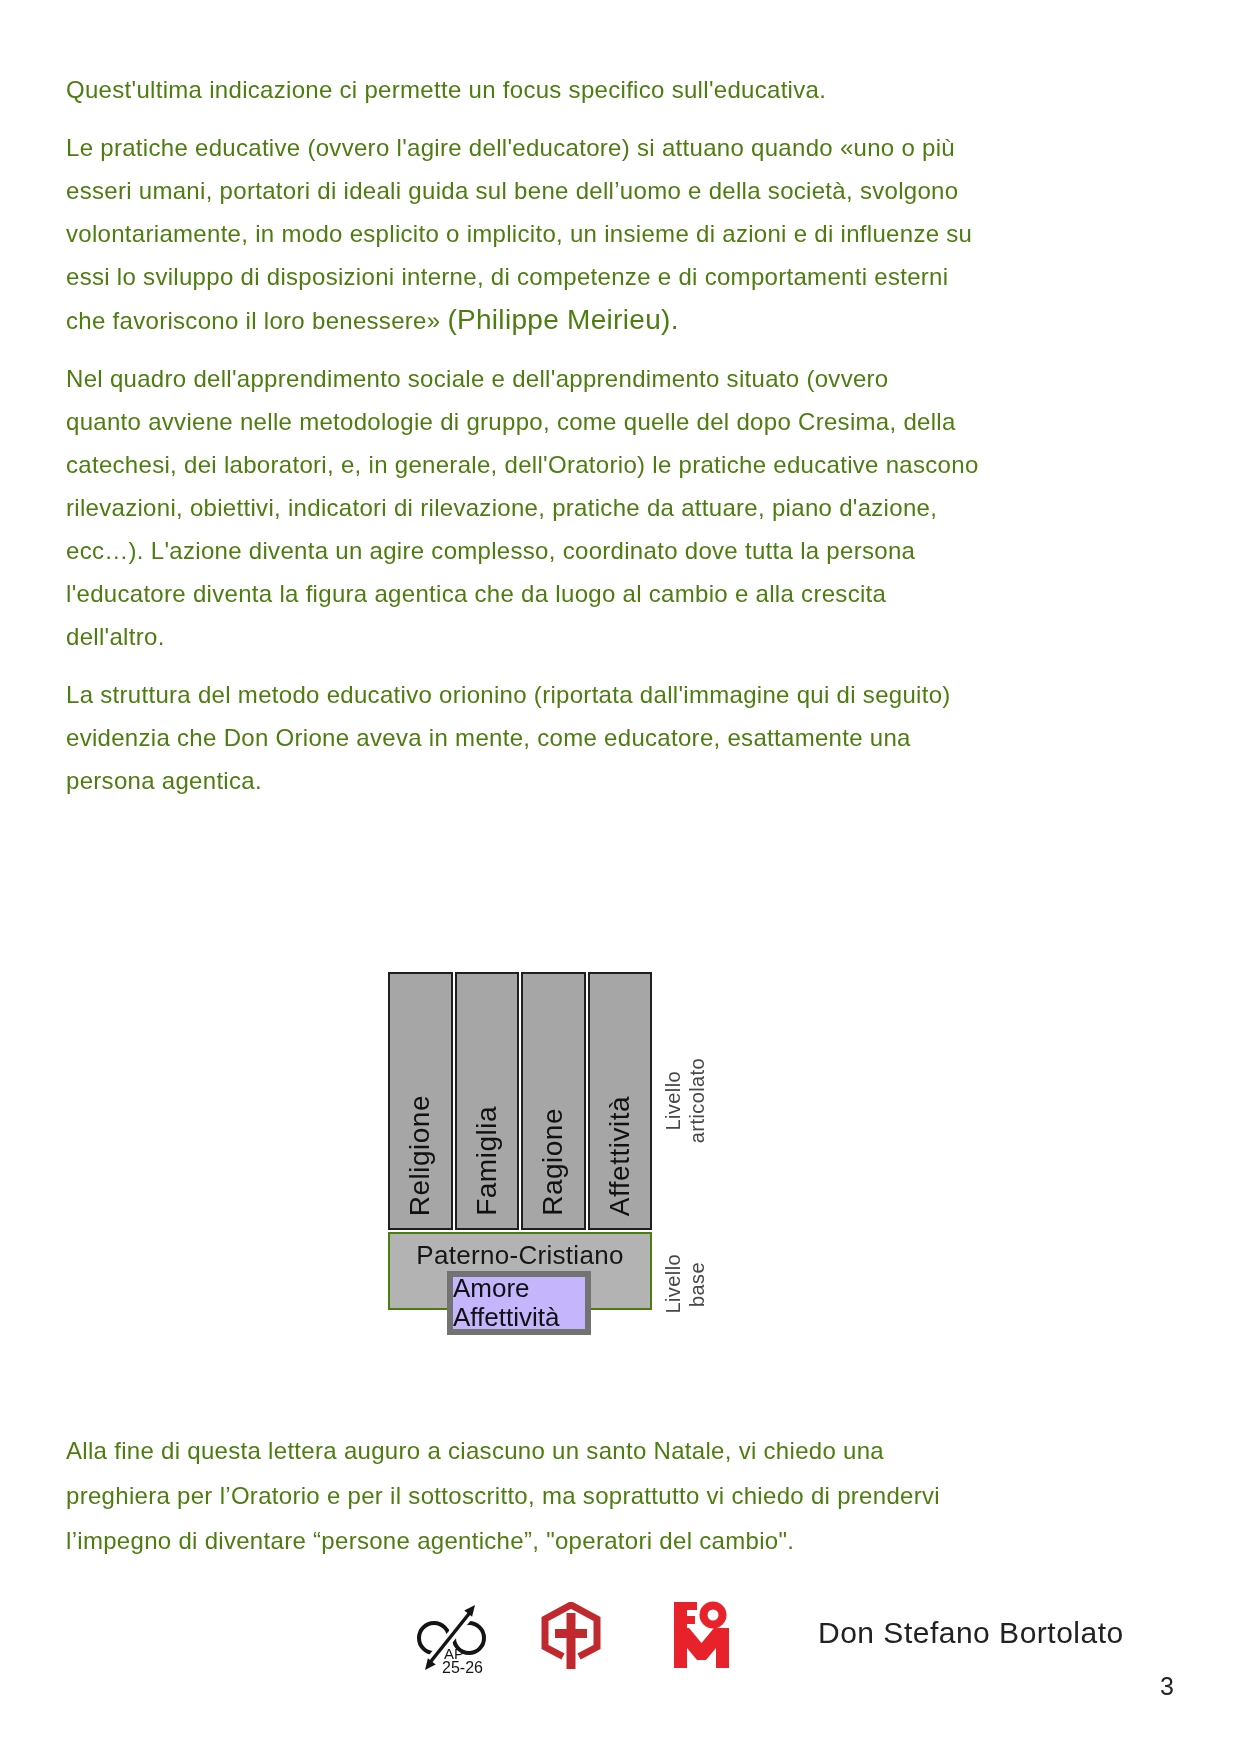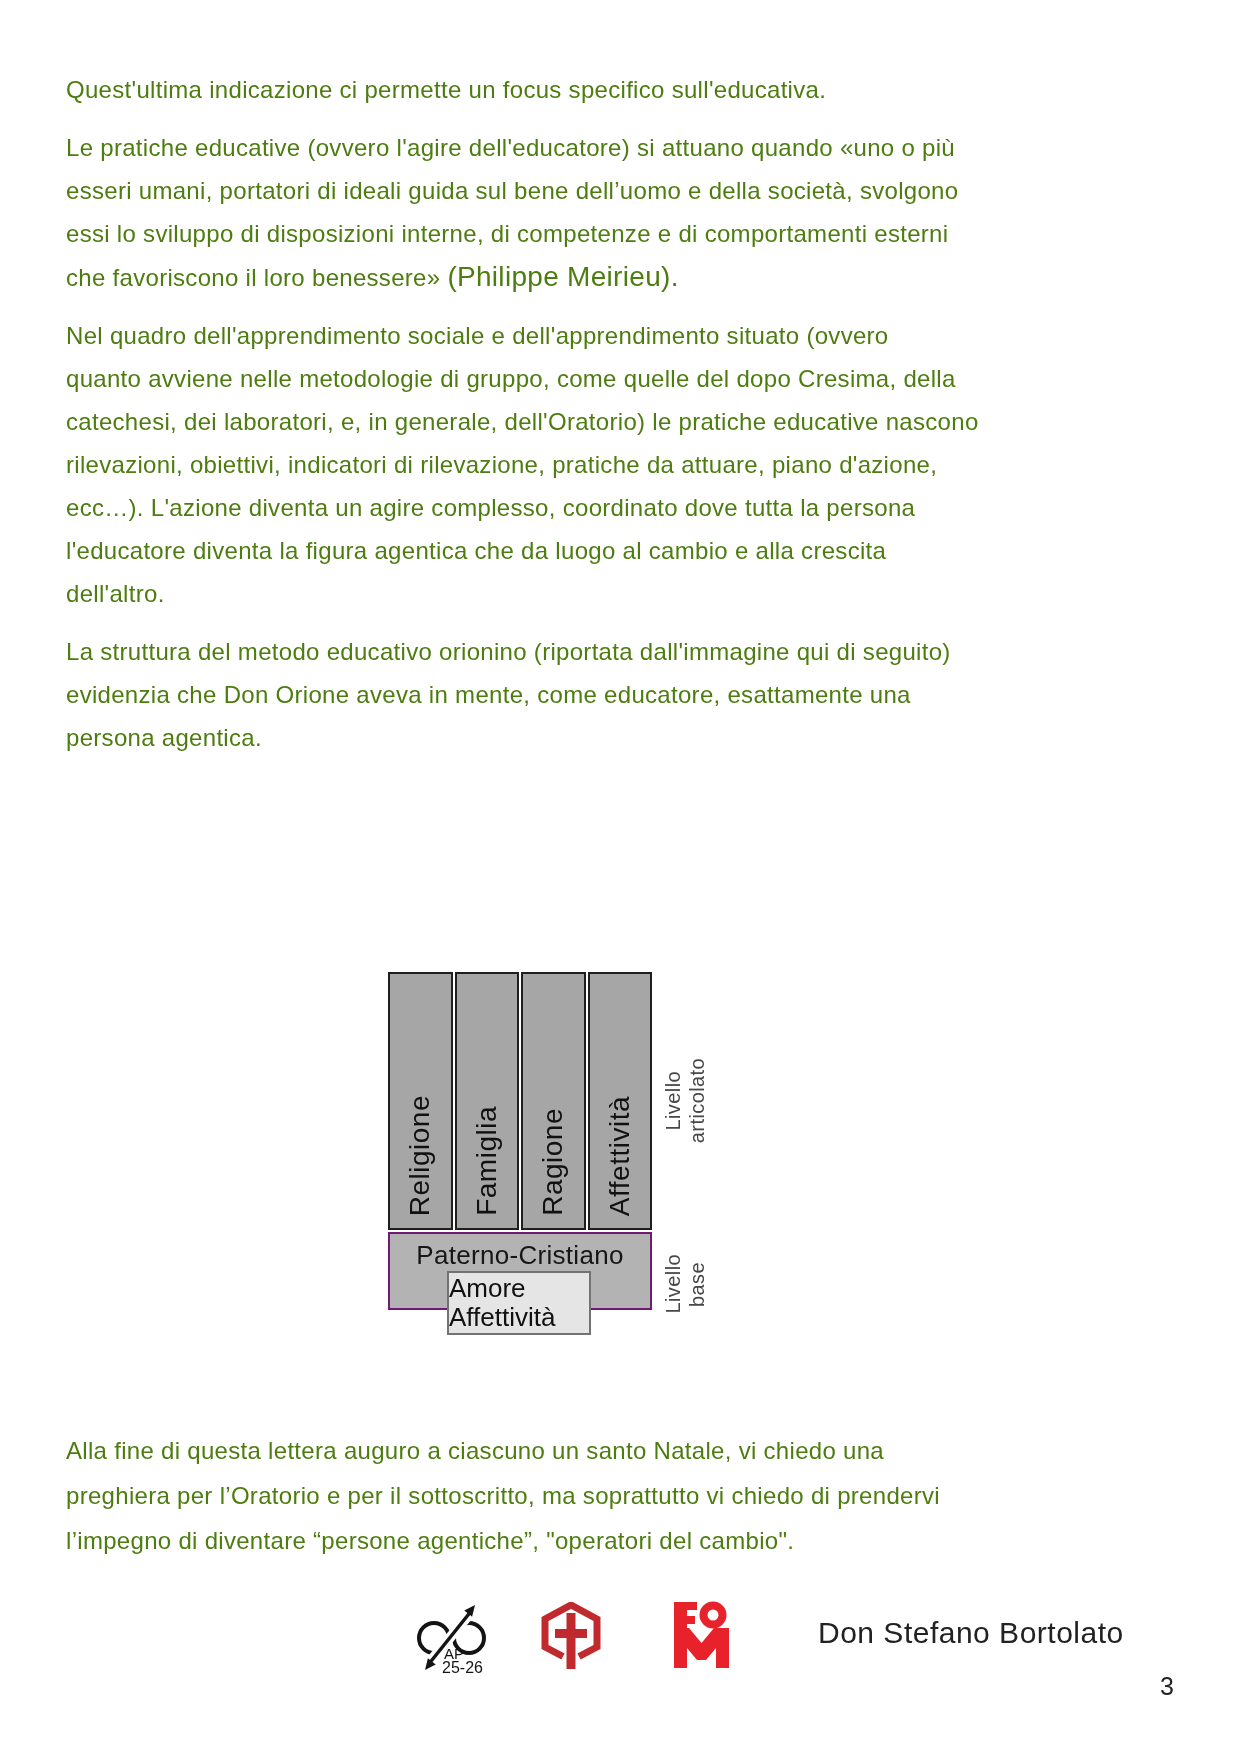--- a/index.html
+++ b/index.html
@@ -69,36 +69,36 @@
     transform: rotate(180deg);
     font-size: 28px;
     color: #111111;
     letter-spacing: 0.5px;
   }
   .band {
     position: absolute;
     left: 0; top: 260px;
     width: 264px; height: 78px;
     background: #b3b3b3;
-    border: 2px solid #701a75;
+    border: 2px solid #4d7c0f;
     box-sizing: border-box;
     text-align: center;
   }
   .band-label {
     font-size: 26px;
     color: #161616;
     margin-top: 6px;
     letter-spacing: 0.3px;
   }
   .white-box {
     position: absolute;
     left: 59px; top: 39px;
     width: 144px; height: 64px;
-    background: #e5e5e5;
-    border: 2px solid #737373;
+    background: #c4b5fd;
+    border: 6px solid #737373;
     box-sizing: border-box;
     display: flex;
     flex-direction: column;
     justify-content: center;
   }
   .white-box div {
     font-size: 26px;
     line-height: 29px;
     color: #111111;
   }
@@ -151,20 +151,21 @@
 
   <div class="text-block">
 
     <div class="para">
       <div class="tl">Quest'ultima indicazione ci permette un focus specifico sull'educativa.</div>
     </div>
 
     <div class="para">
       <div class="tl">Le pratiche educative (ovvero l'agire dell'educatore) si attuano quando «uno o più</div>
       <div class="tl">esseri umani, portatori di ideali guida sul bene dell’uomo e della società, svolgono</div>
+      <div class="tl">volontariamente, in modo esplicito o implicito, un insieme di azioni e di influenze su</div>
       <div class="tl">essi lo sviluppo di disposizioni interne, di competenze e di comportamenti esterni</div>
       <div class="tl"><span>che favoriscono il loro benessere» </span><span class="attribution">(Philippe Meirieu).</span></div>
     </div>
 
     <div class="para">
       <div class="tl">Nel quadro dell'apprendimento sociale e dell'apprendimento situato (ovvero</div>
       <div class="tl">quanto avviene nelle metodologie di gruppo, come quelle del dopo Cresima, della</div>
       <div class="tl">catechesi, dei laboratori, e, in generale, dell'Oratorio) le pratiche educative nascono</div>
       <div class="tl">rilevazioni, obiettivi, indicatori di rilevazione, pratiche da attuare, piano d'azione,</div>
       <div class="tl">ecc…). L'azione diventa un agire complesso, coordinato dove tutta la persona</div>

